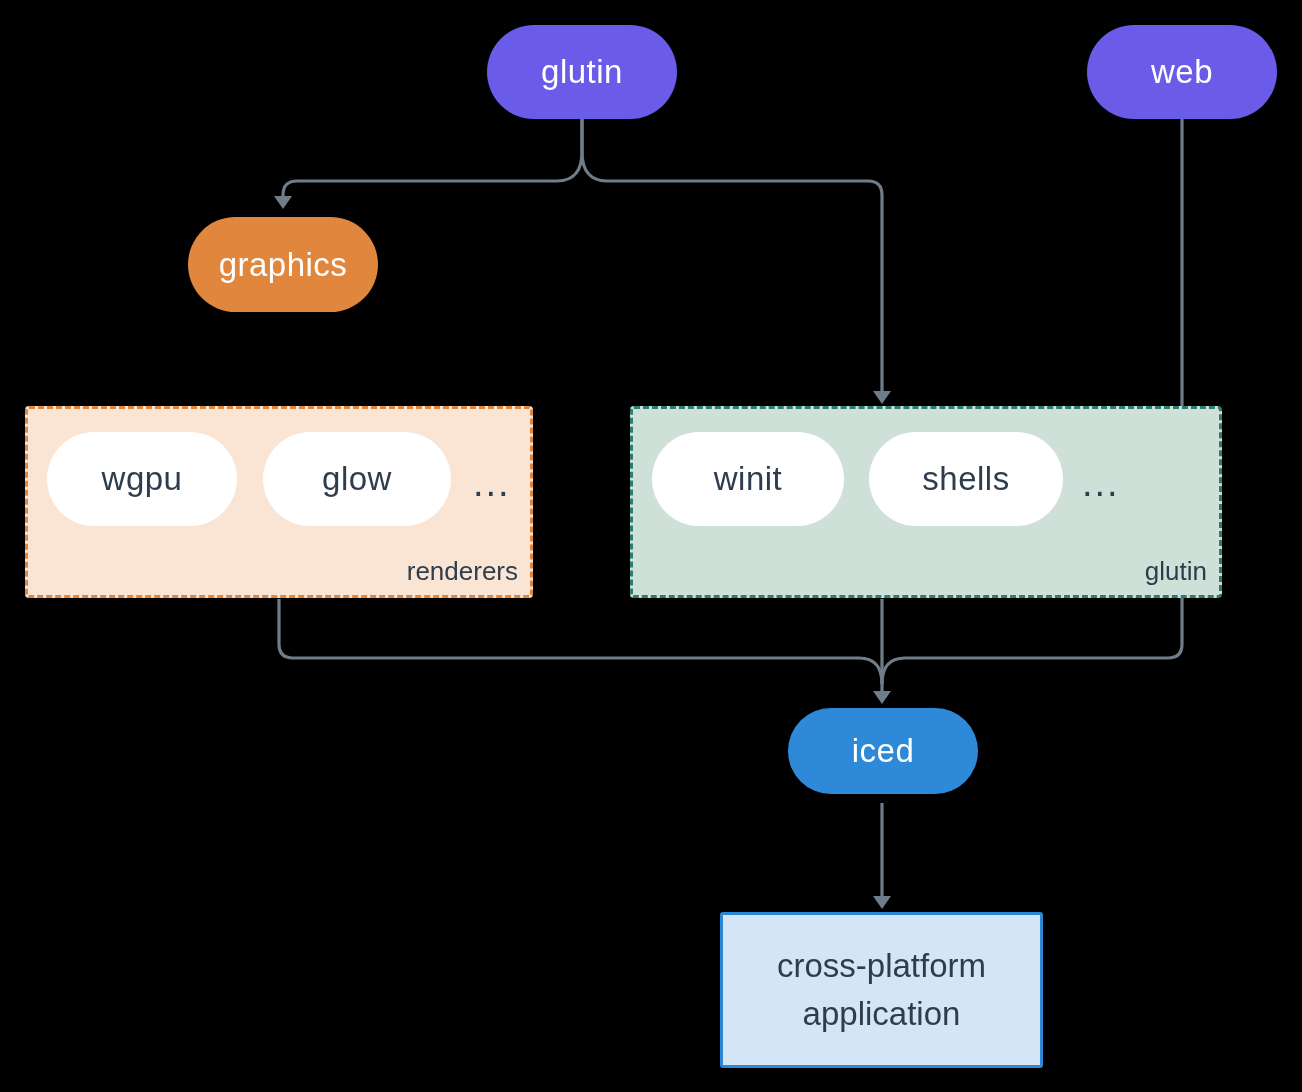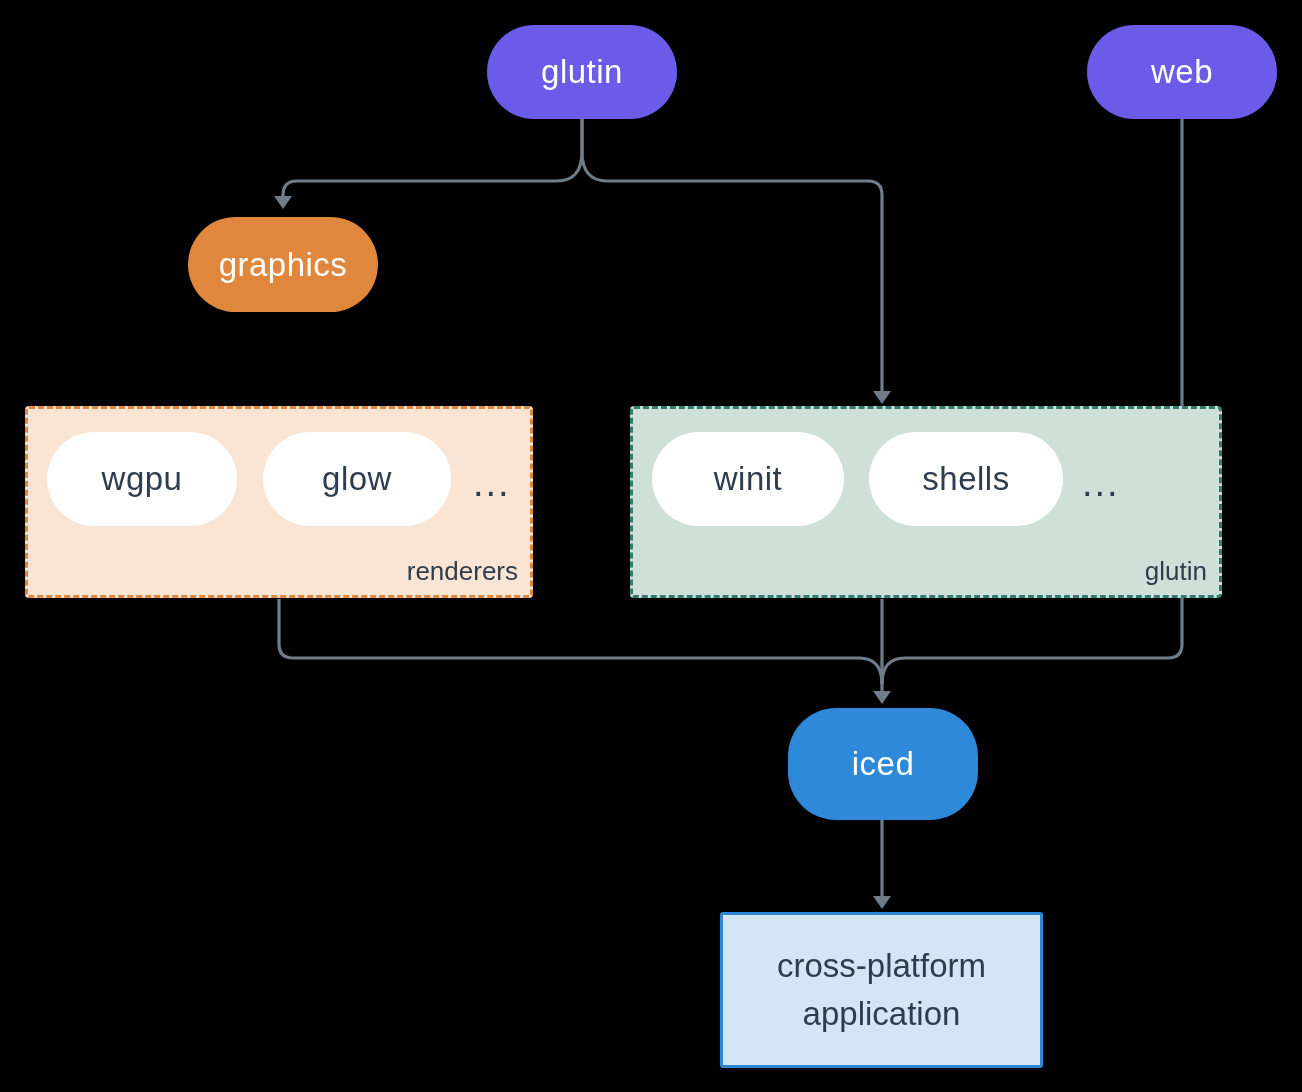--- a/index.html
+++ b/index.html
@@ -43,21 +43,21 @@
   }
   .pill span { display: block; }
   .pill-purple { background: var(--purple, #6A5CE8); color: var(--white, #fff); }
   .pill-orange { background: var(--orange, #E0873D); color: var(--white, #fff); }
   .pill-blue   { background: var(--blue, #2E8AD8);   color: var(--white, #fff); }
   .pill-white  { background: var(--white, #fff);     color: var(--dark, #2E3D4D); }
 
   .node-native   { left: 487px;  top: 25px;  width: 190px; height: 94px; }
   .node-web      { left: 1087px; top: 25px;  width: 190px; height: 94px; }
   .node-graphics { left: 188px;  top: 217px; width: 190px; height: 95px; }
-  .node-iced     { left: 788px;  top: 708px; width: 190px; height: 112px; }
+  .node-iced     { left: 788px;  top: 708px; width: 190px; height: 86px; }
 
   .group {
     position: absolute;
     box-sizing: border-box;
     top: 406px;
     height: 192px;
     border-radius: 4px;
   }
   .group-renderers {
     left: 25px;

